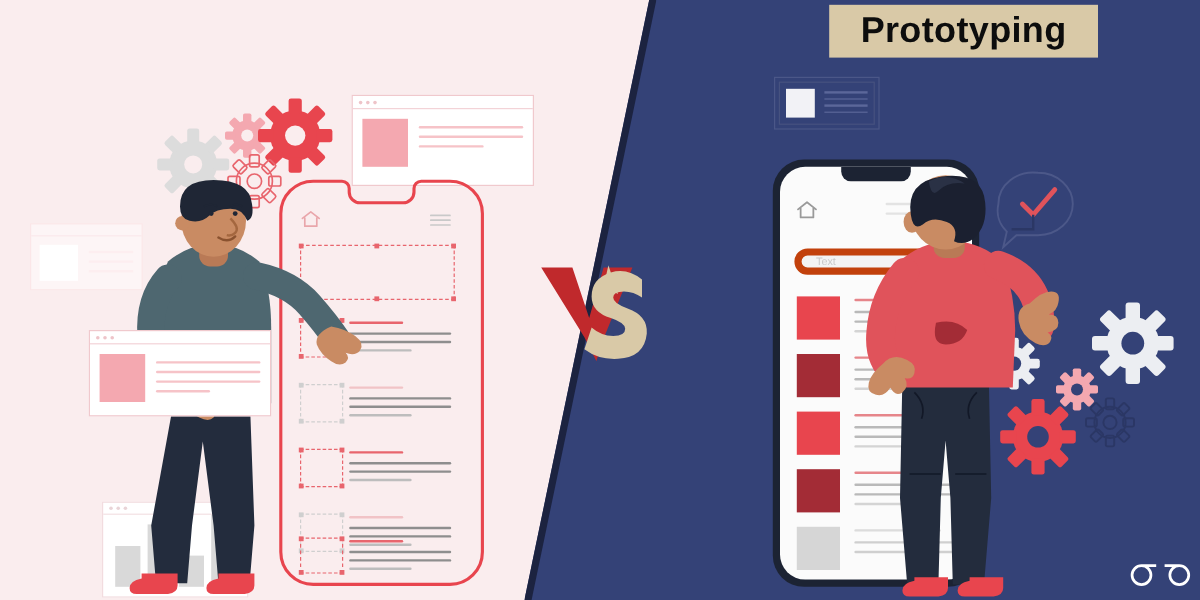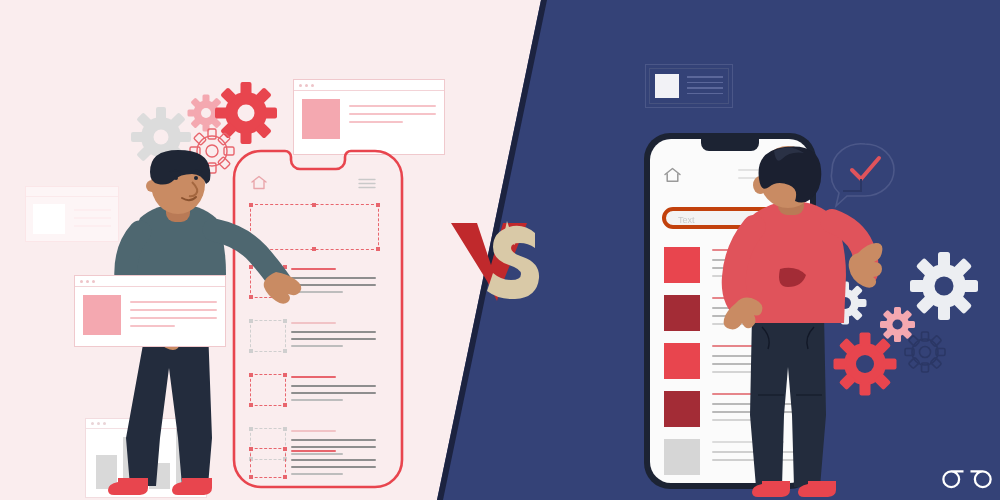--- a/index.html
+++ b/index.html
@@ -114,21 +114,21 @@
     position:relative;width:100%;height:100%;
     background:#fbfbfb;border-radius:21px;overflow:hidden;
   }
   .pt-notch{
     position:absolute;left:50%;transform:translateX(-50%);top:0;
     width:58px;height:12px;background:#1c2333;
     border-bottom-left-radius:8px;border-bottom-right-radius:8px;
   }
   .pt-search{
     position:absolute;left:12px;top:68px;width:136px;height:22px;
-    border:4px solid #c2410c;border-radius:11px;background:#f3f3f3;
+    border:6px solid #c2410c;border-radius:11px;background:#f3f3f3;
     display:flex;align-items:flex-end;padding-left:12px;box-sizing:border-box;
     color:#c9c9c9;font-size:9px;
   }
   .pt-item{position:absolute;}
   .pt-thumb{position:absolute;width:36px;height:36px}
   .pt-line{position:absolute;height:1.5px;border-radius:1px}
 
   
   .rcard{
     position:absolute;border:1px solid #4b5788;
@@ -590,20 +590,23 @@
     <ellipse cx="66" cy="22" rx="29" ry="31" fill="#c98b63"></ellipse>
 
     <ellipse cx="38" cy="30" rx="7" ry="9" fill="#c98b63"></ellipse>
 
     <path d="M37 24 q-4 -28 26 -32 q34 -4 36 22 q2 20 -10 30 q-8 6 -16 2 q4 -12 -6 -16 q-12 -5 -20 2 q-8 6 -10 -8 z" fill="#1b2030"></path>
     <path d="M52 -4 q16 -8 30 2 q-14 -2 -22 6 q-6 6 -8 -8 z" fill="#2a3145"></path>
 
     <path d="M58 114 q16 -4 26 6 q-4 12 -18 12 q-12 0 -8 -18 z" fill="#a32c36"></path>
   </svg>
 
+  <div class="title title-right">
+    <span>Prototyping</span>
+  </div>
 
   <div class="vs">
     <svg width="100" height="82" viewBox="0 0 100 82">
       <path d="M2 4 h26 l14 42 l12 -42 h24 l-26 64 l-4 14 l-10 -20 z" fill="#c0292c"></path>
       <path d="M58 2 l8 24 l-12 -6 z" fill="#d9c9a7"></path>
       <path d="M86 14 q-12 -10 -26 -6 q-16 5 -16 20 q0 13 16 18 q12 4 12 9 q0 6 -10 6 q-10 0 -18 -7 l-6 18 q12 9 28 8 q22 -1 24 -21 q1 -15 -16 -21 q-12 -4 -12 -9 q0 -5 9 -5 q8 0 15 5 z" fill="#d9c9a7"></path>
     </svg>
   </div>
 
   <svg class="logo" viewBox="0 0 48 34">

